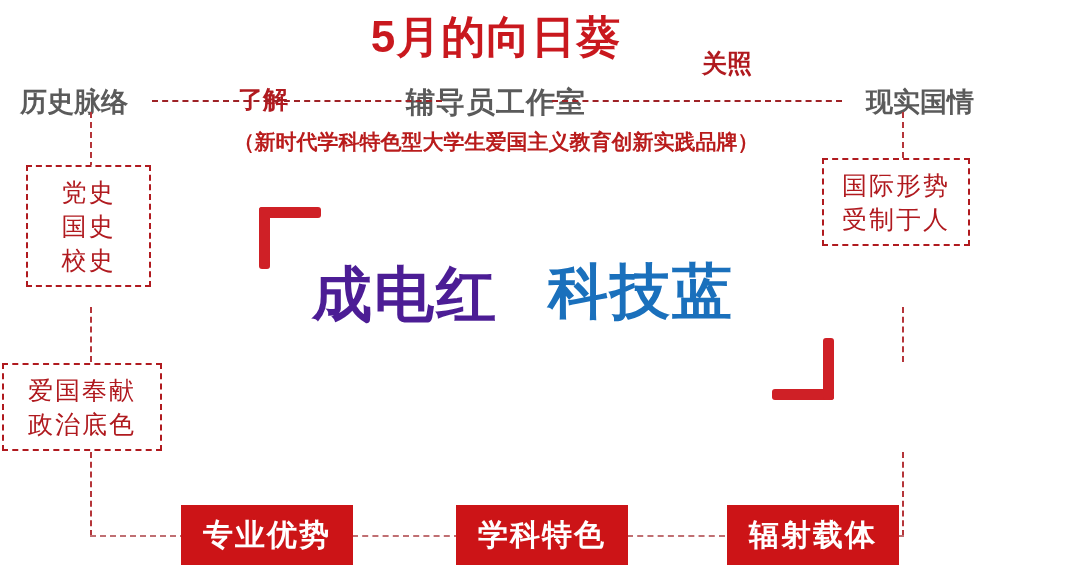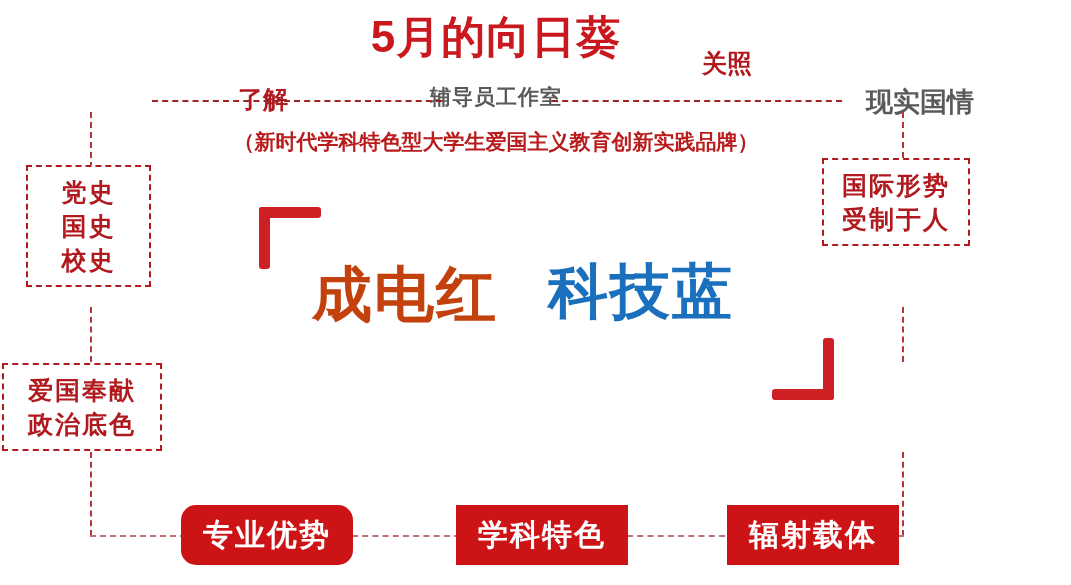--- a/index.html
+++ b/index.html
@@ -25,21 +25,21 @@
     text-align: center;
     font-size: 44px;
     font-weight: bold;
     color: #C9181E;
     letter-spacing: 1px;
     line-height: 1.05;
   }
   .sub-title {
     left: 0; right: 0; top: 83px;
     text-align: center;
-    font-size: 21px;
+    font-size: 29px;
     font-weight: bold;
     color: #5A5A5A;
     letter-spacing: 1px;
   }
   .brand-line {
     left: 0; right: 0; top: 128px;
     text-align: center;
     font-size: 21px;
     font-weight: bold;
     color: #b91c1c;
@@ -103,41 +103,41 @@
   
   .dbox {
     border: 2px dashed #B01A1F;
     background: #ffffff;
     text-align: center;
     padding: 8px 14px;
     box-sizing: border-box;
   }
   .dbox .row {
     font-size: 25px;
-    font-weight: bold;
+    font-weight: normal;
     color: #B01A1F;
     line-height: 1.36;
     white-space: nowrap;
     letter-spacing: 2px;
     text-align: center;
   }
   .box-l1 { left: 26px;  top: 165px; width: 125px; }
   .box-l2 { left: 2px;   top: 363px; width: 160px; }
   .box-r1 { right: 22px; top: 158px; width: 148px; }
   .box-r2 { right: 18px; top: 363px; width: 160px; }
 
   
   .center-red, .center-blue {
     font-size: 60px;
     font-weight: bold;
     letter-spacing: 2px;
     white-space: nowrap;
     line-height: 1;
   }
-  .center-red  { left: 312px; top: 265px; color: #c2410c; }
+  .center-red  { left: 312px; top: 265px; color: #4c1d95; }
   .center-blue { left: 548px; top: 262px; color: #1A70BC; }
 
   
   .bracket { position: absolute; }
   .bracket span {
     position: absolute;
     background: #CF2026;
     border-radius: 3px;
     display: block;
   }
@@ -157,33 +157,34 @@
     font-weight: bold;
     letter-spacing: 2px;
     display: flex;
     align-items: center;
     justify-content: center;
     box-sizing: border-box;
     white-space: nowrap;
     top: 505px;
     height: 60px;
   }
-  .pill-1 { left: 181px; width: 172px; border-radius: 15px; }
+  .pill-1 { left: 181px; width: 172px; }
   .pill-2 { left: 456px; width: 172px; }
   .pill-3 { left: 727px; width: 172px; }
 </style>
 </head>
 <body>
 
 <div id="canvas">
 
   <div class="abs main-title">5月的向日葵</div>
   <div class="abs sub-title">辅导员工作室</div>
   <div class="abs brand-line">（新时代学科特色型大学生爱国主义教育创新实践品牌）</div>
 
+  <div class="abs anchor-label anchor-left">历史脉络</div>
   <div class="abs anchor-label anchor-right">现实国情</div>
 
   <div class="abs verb-label verb-left">了解</div>
   <div class="abs verb-label verb-right">关照</div>
 
   <div class="abs dash-h line-top-left"></div>
   <div class="abs dash-h line-top-right"></div>
 
   <div class="abs dash-v vline-left"></div>
   <div class="abs dash-v vline-left2"></div>

